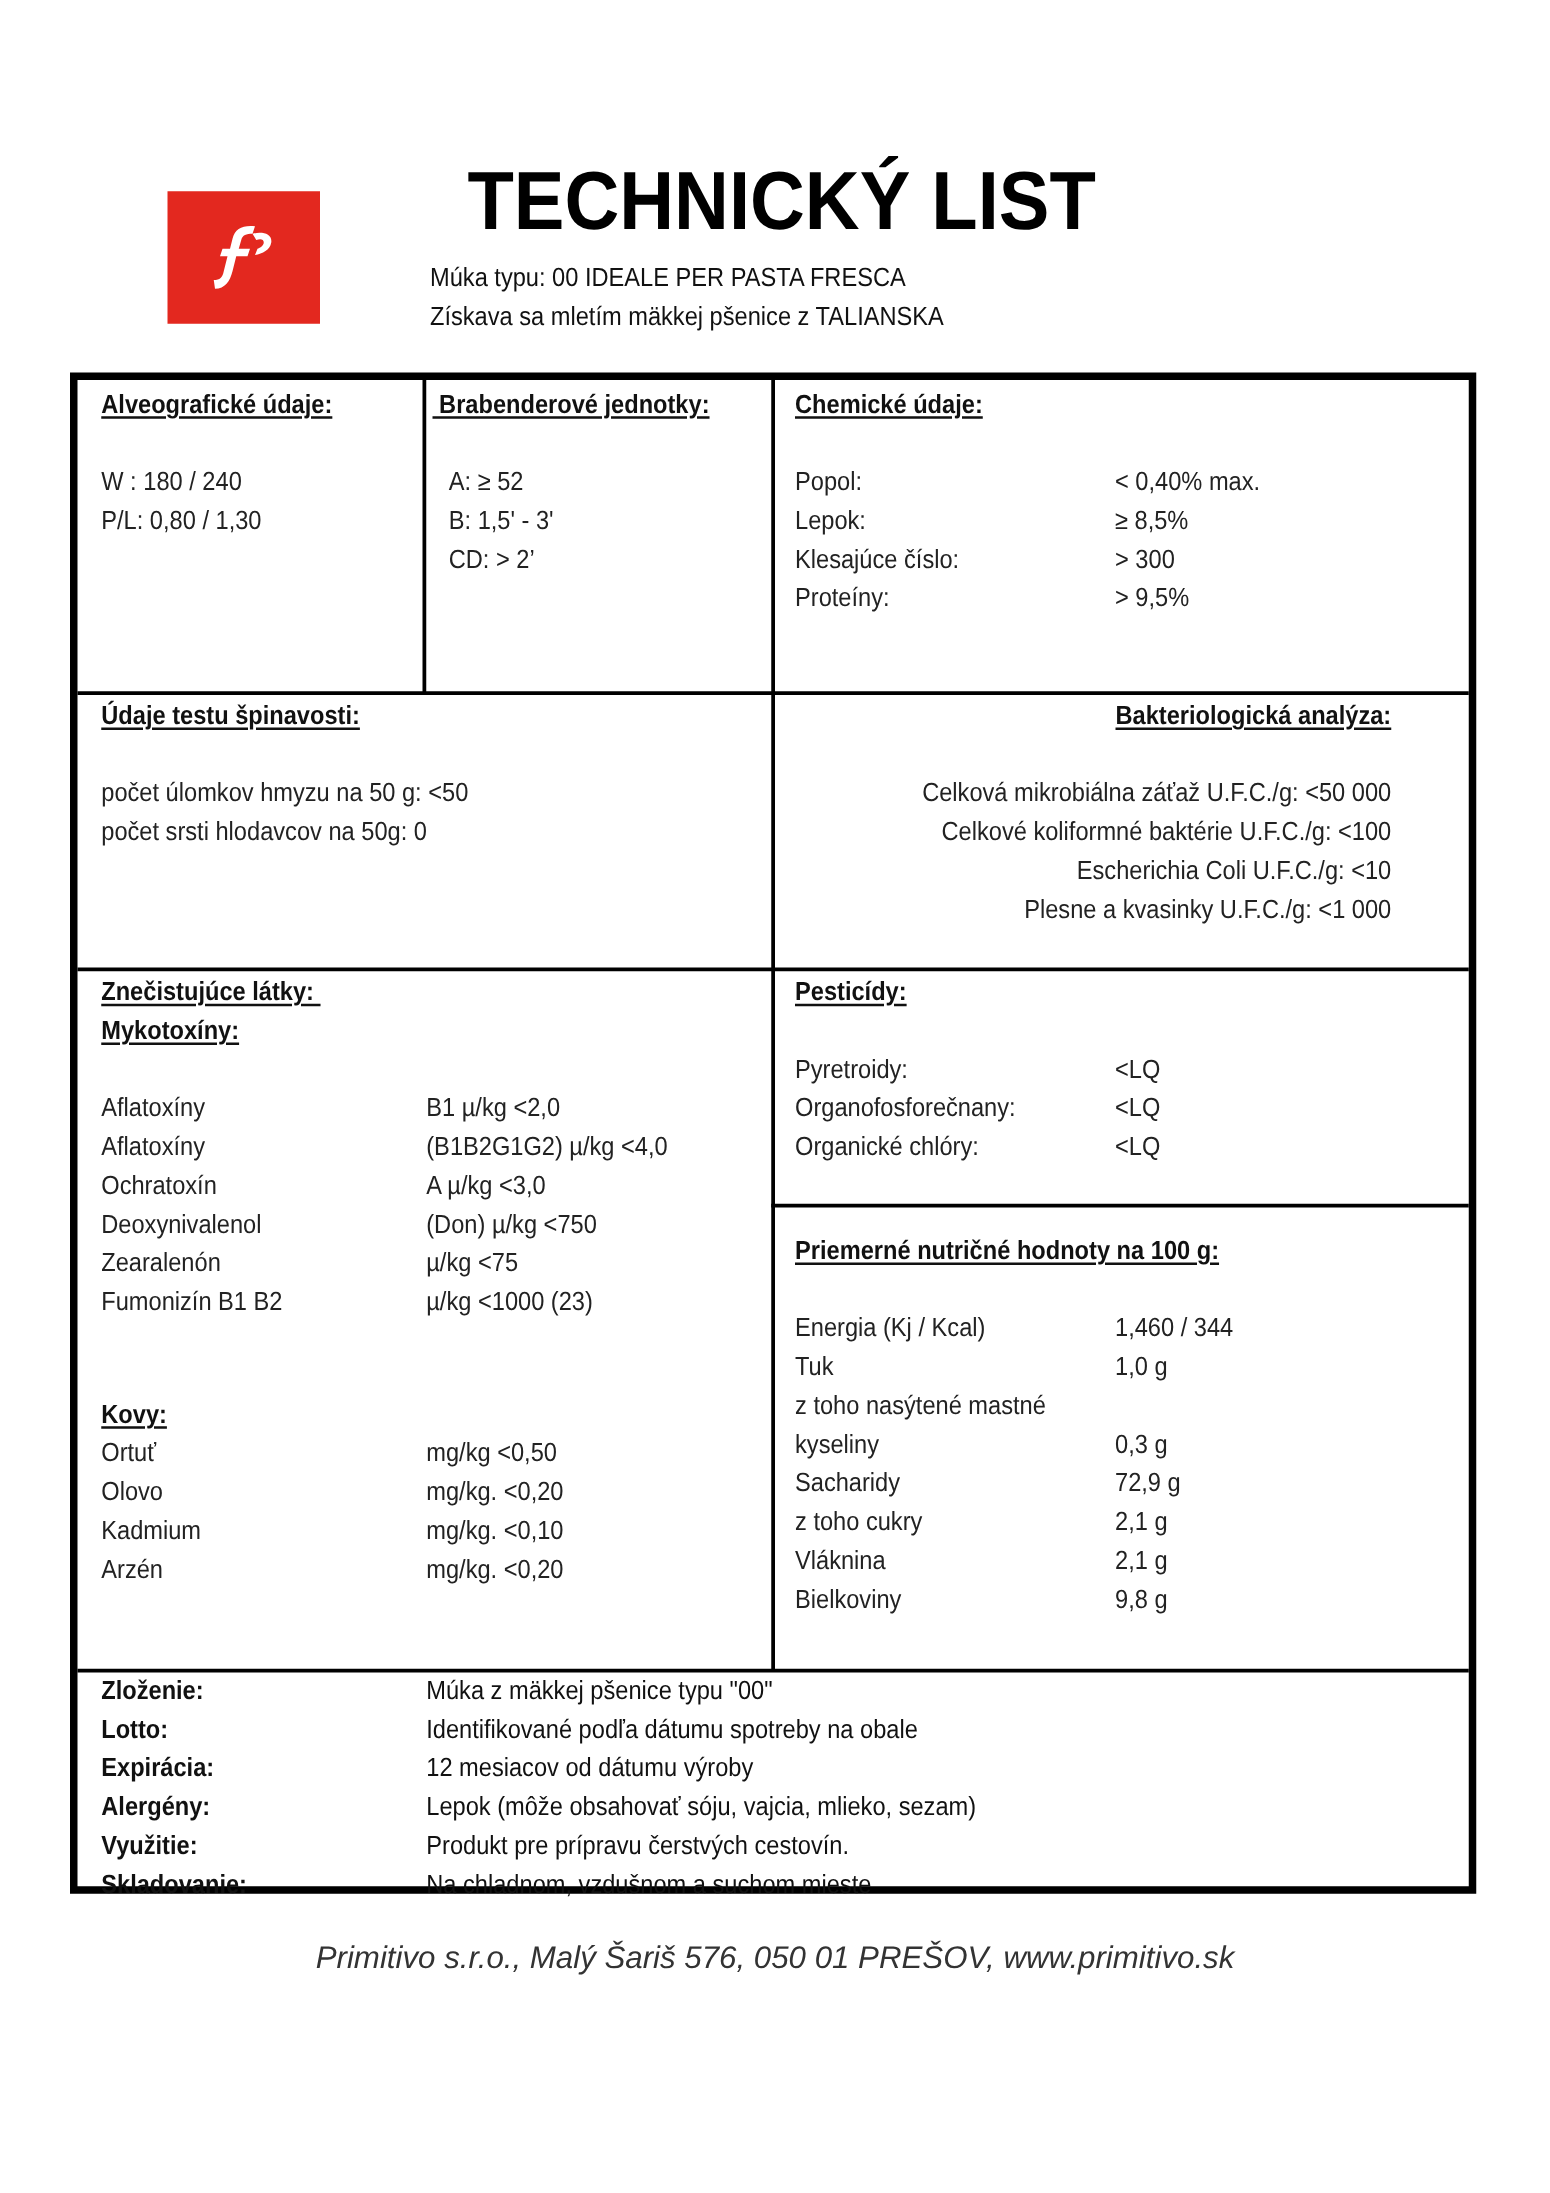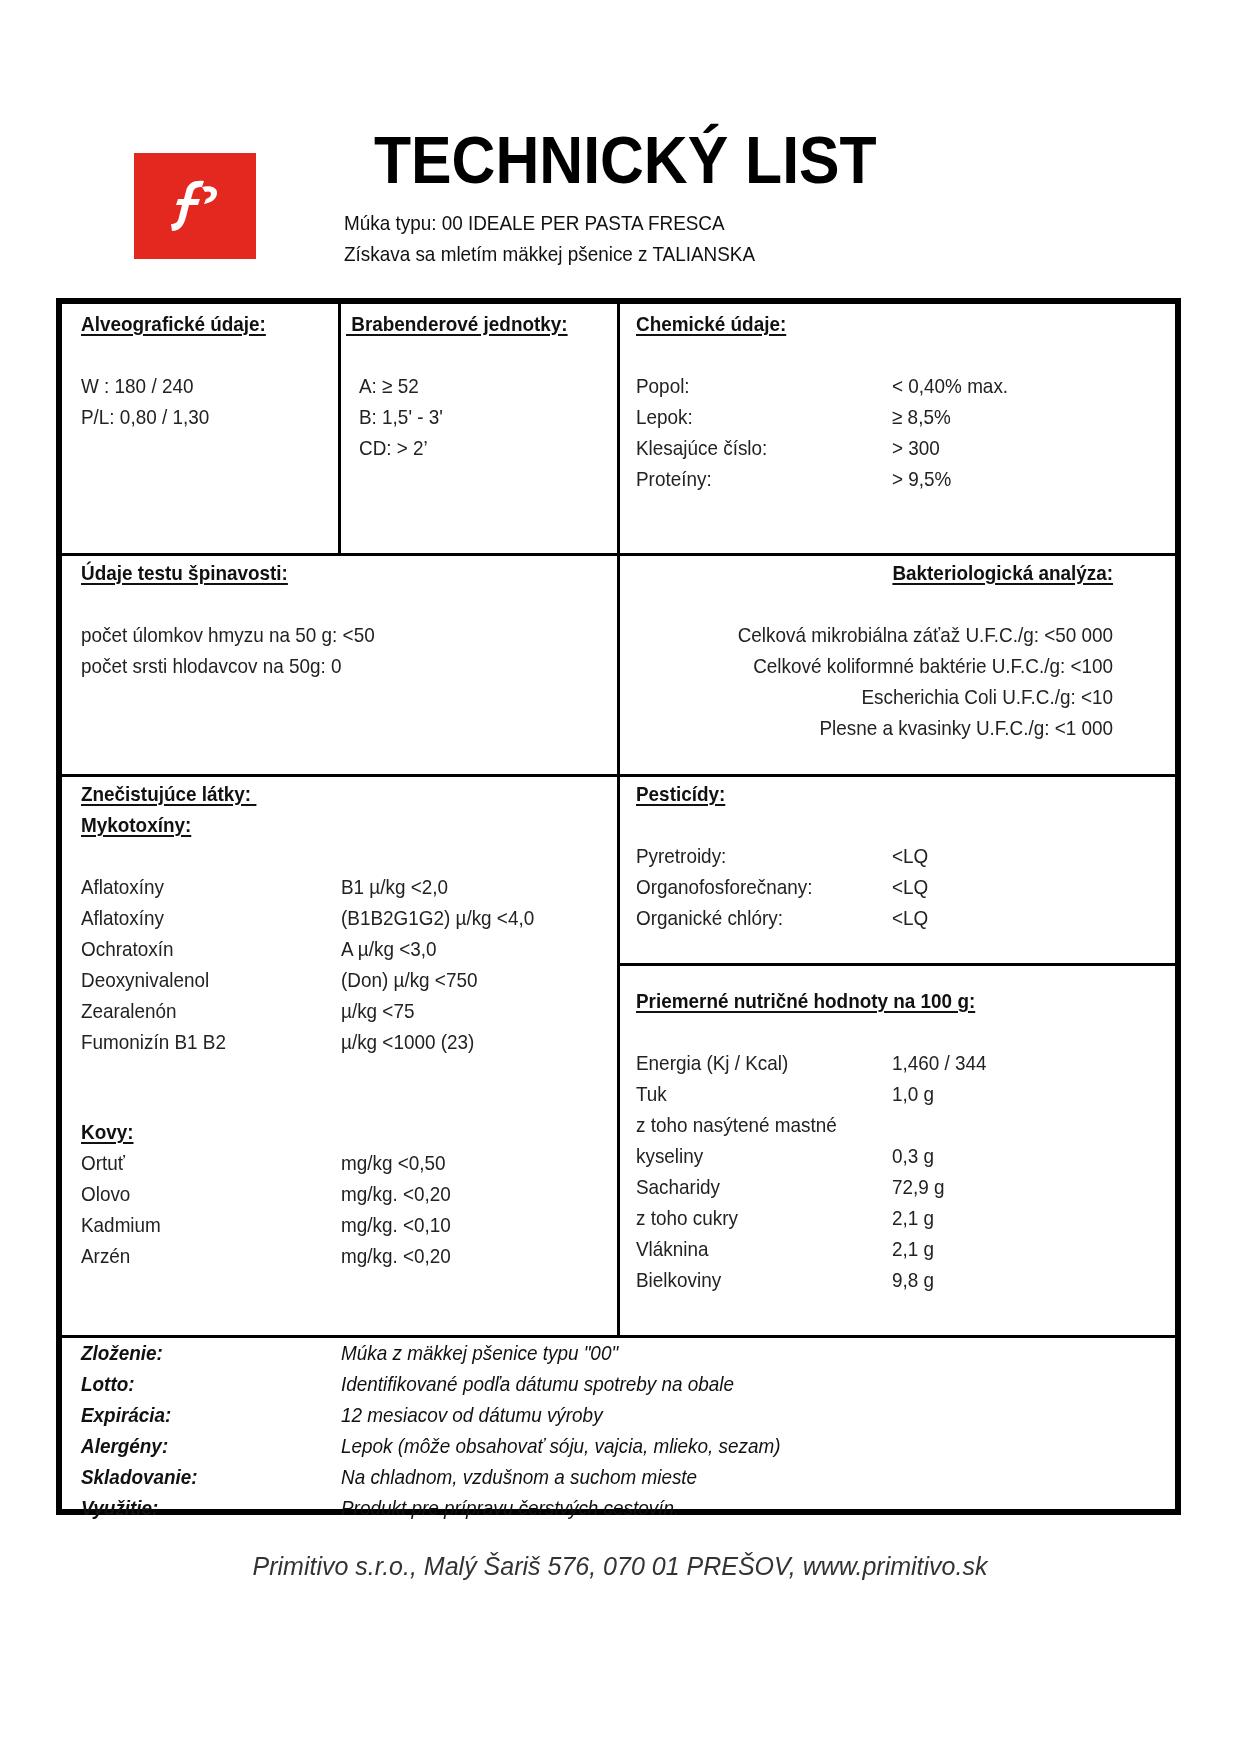--- a/index.html
+++ b/index.html
@@ -23,21 +23,21 @@
     .line { position: absolute; background: #000; }
 
     .cell { position: absolute; font-size: 21px; line-height: 31px; color: #222; }
     .cell .head { font-weight: 700; text-decoration: underline; color: #111;
                   text-underline-offset: 3px; white-space: nowrap; display: block;
                   transform: scaleX(0.9); transform-origin: left top; }
     .row { display: flex; white-space: nowrap; }
     .row span { display: inline-block; transform: scaleX(0.9); transform-origin: left top; }
     .txt { white-space: nowrap; display: block; transform: scaleX(0.9); transform-origin: left top; }
 
-    .footer-row { display: flex; white-space: nowrap; font-size: 21px; line-height: 31px; font-style: italic; }
+    .footer-row { display: flex; white-space: nowrap; font-size: 21px; line-height: 31px; }
     .footer-row .k { width: 260px; font-weight: 700; color: #111; transform: scaleX(0.9); transform-origin: left top; }
     .footer-row .v { transform: scaleX(0.9); transform-origin: left top; color: #111; }
 
     .address { position: absolute; left: 0; width: 1240px; top: 1552px; text-align: center;
                font-style: italic; font-size: 25px; color: #333; }
   </style>
 </head>
 <body>
 
 <div class="logo">
@@ -227,23 +227,23 @@
       </div>
     <div class="footer-row">
         <span class="k">Expirácia:</span>
         <span class="v">12 mesiacov od dátumu výroby</span>
       </div>
     <div class="footer-row">
         <span class="k">Alergény:</span>
         <span class="v">Lepok (môže obsahovať sóju, vajcia, mlieko, sezam)</span>
       </div>
     <div class="footer-row">
+        <span class="k">Využitie:</span>
+        <span class="v">Produkt pre prípravu čerstvých cestovín.</span>
+      </div>
+    <div class="footer-row">
         <span class="k">Skladovanie:</span>
         <span class="v">Na chladnom, vzdušnom a suchom mieste</span>
       </div>
-    <div class="footer-row">
-        <span class="k">Využitie:</span>
-        <span class="v">Produkt pre prípravu čerstvých cestovín.</span>
-      </div>
   </div>
 </div>
 
-<div class="address">Primitivo s.r.o., Malý Šariš 576, 070 01 PREŠOV, www.primitivo.sk</div>
+<div class="address">Primitivo s.r.o., Malý Šariš 576, 050 01 PREŠOV, www.primitivo.sk</div>
 
 </body></html>

